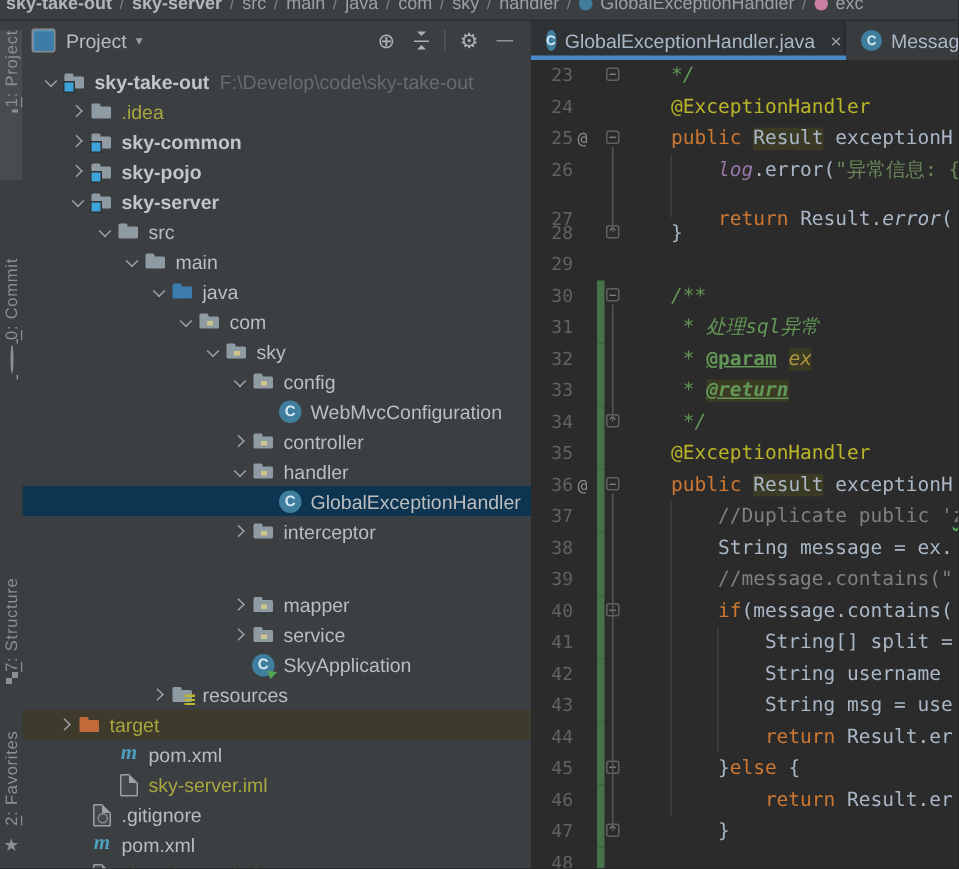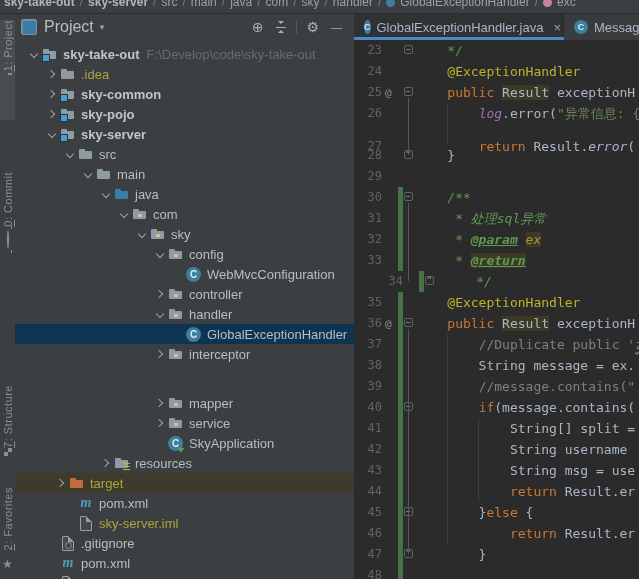--- a/index.html
+++ b/index.html
@@ -33,21 +33,21 @@
   .ticon-commit:before{top:-5px;} .ticon-commit:after{bottom:-5px;}
   .ticon-structure{width:9px;height:9px;position:relative;}
   .ticon-structure:before{content:"";position:absolute;left:0;bottom:0;width:4px;height:4px;background:#8c8f93;}
   .ticon-structure:after{content:"";position:absolute;right:0;top:0;width:4px;height:4px;background:#8c8f93;}
   .ticon-star{color:#8c8f93;font-size:12px;line-height:12px;}
   
   #panel{position:absolute;left:15px;top:14px;width:339px;height:565px;background:#3c3f41;overflow:hidden;}
   #panel-header{height:26px;display:flex;align-items:center;padding:0 6px;}
   .pv-icon{width:14px;height:14px;border:1px solid #8a8d90;border-radius:2px;background:#3e7ca8;
            box-shadow:inset 1px 1px 0 #5b91b5;flex:none;}
-  #panel-title{margin-left:7px;font-size:16px;color:#bbbdbf;}
+  #panel-title{margin-left:7px;font-size:13px;color:#bbbdbf;}
   .dd-arrow{margin-left:6px;font-size:9px;color:#9da0a2;}
   #panel-header .spacer{flex:1;}
   .hdr-ico{color:#aeb0b2;font-size:14px;line-height:14px;margin:0 6px;cursor:pointer;flex:none;}
   .hdr-sep{width:1px;height:14px;background:#55585a;margin:0 3px;flex:none;}
   .collapse-ico{width:12px;height:12px;position:relative;margin:0 6px;cursor:pointer;flex:none;}
   .collapse-ico i{position:absolute;left:1px;top:5.5px;width:10px;height:1.5px;background:#aeb0b2;}
   .collapse-ico:before{content:"";position:absolute;left:3px;top:0;border-left:3px solid transparent;
         border-right:3px solid transparent;border-top:3px solid #aeb0b2;}
   .collapse-ico:after{content:"";position:absolute;left:3px;bottom:0;border-left:3px solid transparent;
         border-right:3px solid transparent;border-bottom:3px solid #aeb0b2;}
@@ -101,21 +101,21 @@
   .foldm{position:absolute;left:50px;top:5px;width:9px;height:9px;border:1px solid #5f6265;border-radius:2px;
          color:#9aa0a4;font-size:8px;line-height:8px;text-align:center;cursor:pointer;background:#2b2b2b;box-sizing:border-box;}
   .ctext{position:absolute;left:62px;top:0;}
   .guide{position:absolute;width:1px;background:#3c3f41;}
   .fguide{position:absolute;width:1px;background:#55585b;left:54px;}
   
   .sg-plain{color:#a9b7c6;}
   .sg-kw{color:#cc7832;}
   .sg-ann{color:#bbb529;}
   .sg-doc{color:#629755;font-style:italic;}
-  .sg-doctag{color:#629755;font-style:italic;font-weight:bold;text-decoration:underline;}
+  .sg-doctag{color:#629755;font-weight:bold;text-decoration:underline;}
   .sg-doctaghl{color:#629755;font-style:italic;font-weight:bold;text-decoration:underline;background:#3b3b25;}
   .sg-docval{color:#ad9442;font-style:italic;background:#3b3b25;}
   .sg-com{color:#808080;}
   .sg-comsq{color:#808080;text-decoration:underline;text-decoration-style:wavy;text-decoration-color:#55a85a;}
   .sg-str{color:#6a8759;}
   .sg-field{color:#9876aa;font-style:italic;}
   .sg-smeth{color:#a9b7c6;font-style:italic;}
   .sg-hl{color:#a9b7c6;background:#3b3b25;}
 </style>
 </head>
@@ -348,21 +348,21 @@
         </div>
         <div class="trow" style="padding-left: 83px;">
           <span class="chev closed"></span>
           <span class="nicon">
             <span class="fold-tab"></span>
             <span class="fold-body"></span>
             <span class="res-lines"></span>
           </span>
           <span>resources</span>
         </div>
-        <div class="trow band" style="padding-left: 38px;">
+        <div class="trow band" style="padding-left: 21px;">
           <span class="chev closed"></span>
           <span class="nicon excl">
             <span class="fold-tab"></span>
             <span class="fold-body"></span>
           </span>
           <span class="olive">target</span>
         </div>
         <div class="trow" style="padding-left: 47px;">
           <span class="chev none"></span>
           <span class="nicon mvn">m</span>
@@ -415,21 +415,21 @@
         <div class="cline" style="top: 21px;"><span class="lnum">24</span><span class="ctext"><span class="sg-plain">    </span><span class="sg-ann">@ExceptionHandler</span></span></div>
         <div class="cline" style="top: 42px;"><span class="lnum">25</span><span class="gat">@</span><span class="foldm">−</span><span class="ctext"><span class="sg-plain">    </span><span class="sg-kw">public </span><span class="sg-hl">Result</span><span class="sg-plain"> exceptionH</span></span></div>
         <div class="cline" style="top: 63px;"><span class="lnum">26</span><span class="ctext"><span class="sg-plain">        </span><span class="sg-field">log</span><span class="sg-plain">.error(</span><span class="sg-str">"异常信息: {</span></span></div>
         <div class="cline" style="top: 96px;"><span class="lnum">27</span><span class="ctext"><span class="sg-plain">        </span><span class="sg-kw">return </span><span class="sg-plain">Result.</span><span class="sg-smeth">error</span><span class="sg-plain">(</span></span></div>
         <div class="cline" style="top: 105px;"><span class="lnum">28</span><span class="foldm">^</span><span class="ctext"><span class="sg-plain">    }</span></span></div>
         <div class="cline" style="top: 126px;"><span class="lnum">29</span><span class="ctext"></span></div>
         <div class="cline" style="top: 147px;"><span class="lnum">30</span><span class="vcsbar"></span><span class="foldm">−</span><span class="ctext"><span class="sg-doc">    /**</span></span></div>
         <div class="cline" style="top: 168px;"><span class="lnum">31</span><span class="vcsbar"></span><span class="ctext"><span class="sg-doc">     * 处理sql异常</span></span></div>
         <div class="cline" style="top: 189px;"><span class="lnum">32</span><span class="vcsbar"></span><span class="ctext"><span class="sg-doc">     * </span><span class="sg-doctag">@param</span><span class="sg-doc"> </span><span class="sg-docval">ex</span></span></div>
         <div class="cline" style="top: 210px;"><span class="lnum">33</span><span class="vcsbar"></span><span class="ctext"><span class="sg-doc">     * </span><span class="sg-doctaghl">@return</span></span></div>
-        <div class="cline" style="top: 231px; margin-left: 21px;"><span class="lnum">34</span><span class="vcsbar"></span><span class="foldm">^</span><span class="ctext"><span class="sg-doc">     */</span></span></div>
+        <div class="cline" style="top: 231px;"><span class="lnum">34</span><span class="vcsbar"></span><span class="foldm">^</span><span class="ctext"><span class="sg-doc">     */</span></span></div>
         <div class="cline" style="top: 252px;"><span class="lnum">35</span><span class="vcsbar"></span><span class="ctext"><span class="sg-plain">    </span><span class="sg-ann">@ExceptionHandler</span></span></div>
         <div class="cline" style="top: 273px;"><span class="lnum">36</span><span class="gat">@</span><span class="vcsbar"></span><span class="foldm">−</span><span class="ctext"><span class="sg-plain">    </span><span class="sg-kw">public </span><span class="sg-hl">Result</span><span class="sg-plain"> exceptionH</span></span></div>
         <div class="cline" style="top: 294px;"><span class="lnum">37</span><span class="vcsbar"></span><span class="ctext"><span class="sg-plain">        </span><span class="sg-com">//Duplicate public '</span><span class="sg-comsq">z</span></span></div>
         <div class="cline" style="top: 315px;"><span class="lnum">38</span><span class="vcsbar"></span><span class="ctext"><span class="sg-plain">        String message = ex.</span></span></div>
         <div class="cline" style="top: 336px;"><span class="lnum">39</span><span class="vcsbar"></span><span class="ctext"><span class="sg-plain">        </span><span class="sg-com">//message.contains("</span></span></div>
         <div class="cline" style="top: 357px;"><span class="lnum">40</span><span class="vcsbar"></span><span class="foldm">−</span><span class="ctext"><span class="sg-plain">        </span><span class="sg-kw">if</span><span class="sg-plain">(message.contains(</span></span></div>
         <div class="cline" style="top: 378px;"><span class="lnum">41</span><span class="vcsbar"></span><span class="ctext"><span class="sg-plain">            String[] split =</span></span></div>
         <div class="cline" style="top: 399px;"><span class="lnum">42</span><span class="vcsbar"></span><span class="ctext"><span class="sg-plain">            String username</span></span></div>
         <div class="cline" style="top: 420px;"><span class="lnum">43</span><span class="vcsbar"></span><span class="ctext"><span class="sg-plain">            String msg = use</span></span></div>
         <div class="cline" style="top: 441px;"><span class="lnum">44</span><span class="vcsbar"></span><span class="ctext"><span class="sg-plain">            </span><span class="sg-kw">return </span><span class="sg-plain">Result.er</span></span></div>

